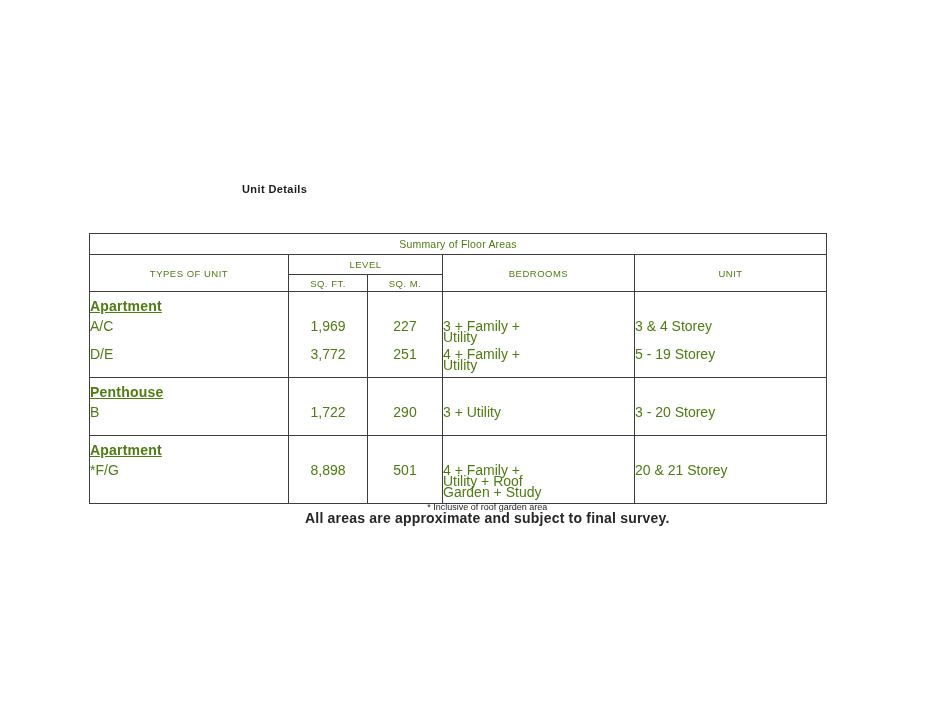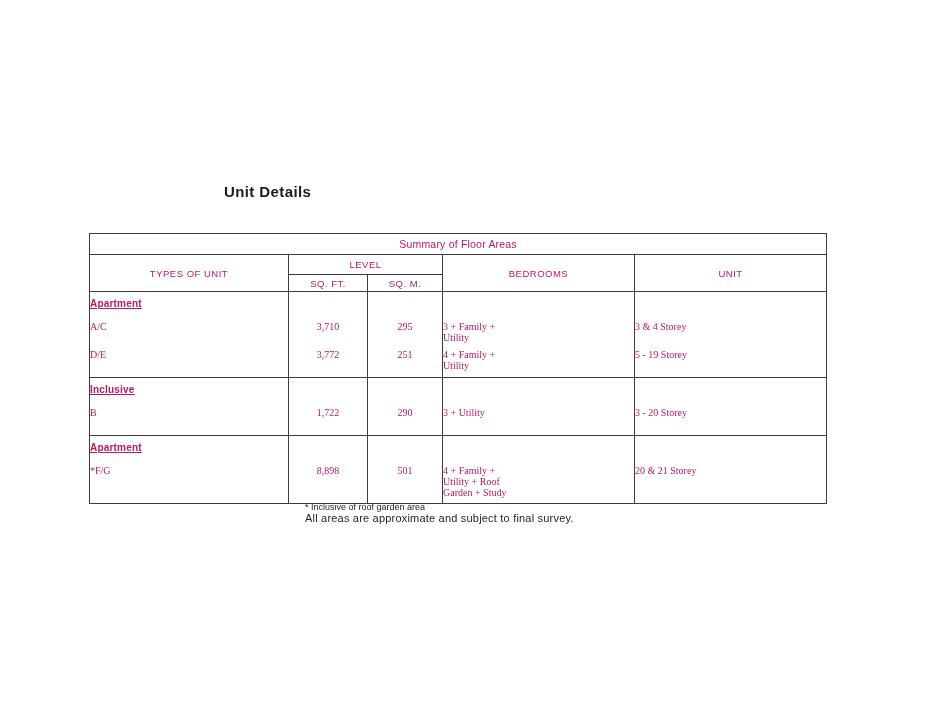--- a/index.html
+++ b/index.html
@@ -9,37 +9,37 @@
     position: relative;
     width: 943px;
     height: 717px;
     background: #ffffff;
     overflow: hidden;
     color: #1f1f1f;
   }
 
   .title {
     position: absolute;
-    left: 224px;
+    left: 242px;
     top: 183px;
     margin: 0;
-    font-size: 15px;
+    font-size: 11px;
     font-weight: 700;
     letter-spacing: 0.4px;
     color: #1c1c1c;
   }
 
   .doc-table {
     position: absolute;
     left: 89px;
     top: 233px;
     width: 737px;
     border-collapse: collapse;
     table-layout: fixed;
-    color: #be185d;
+    color: #4d7c0f;
   }
   .doc-table th, .doc-table td {
     border: 1px solid #3d3d3d;
     padding: 0;
     font-weight: 400;
   }
 
   .caption-row { height: 21px; }
   .caption {
     font-size: 10.5px;
@@ -59,52 +59,52 @@
     vertical-align: middle;
   }
 
   tr.sec-apartment  { height: 80px; }
   tr.sec-maisonette { height: 54px; }
   tr.sec-penthouse  { height: 68px; }
 
   .section td {
     vertical-align: top;
     padding-top: 6px;
-    font-size: 10px;
+    font-size: 14px;
   }
   .td-unit  { padding-left: 72px; }
   .td-num   { text-align: center; }
   .td-bed   { padding-left: 57px; }
   .td-level { padding-left: 61px; }
 
   .grp {
     height: 23px;
     font-weight: 700;
     text-decoration: underline;
     letter-spacing: 0.2px;
   }
   .spacer { height: 23px; }
   .sub {
     height: 28px;
     line-height: 11px;
-    font-family: Liberation Serif, serif;
   }
   .pre { white-space: pre-line; }
 
   .notes {
     position: absolute;
     left: 305px;
     top: 502px;
     font-size: 9px;
     line-height: 11px;
     color: #262626;
+    text-align: center;
   }
   .notes .bold {
-    font-weight: 400;
-    font-size: 11px;
+    font-weight: 700;
+    font-size: 14px;
     letter-spacing: 0.2px;
   }
 </style>
 </head>
 <body>
 
 <div class="page">
 
   <h1 class="title">Unit Details</h1>
 
@@ -135,45 +135,45 @@
     </tr>
 
     <tr class="section sec-apartment">
       <td class="td-unit">
         <div class="grp">Apartment</div>
         <div class="sub">A/C</div>
         <div class="sub">D/E</div>
       </td>
       <td class="td-num">
         <div class="spacer"></div>
-        <div class="sub">3,710</div>
+        <div class="sub">1,969</div>
         <div class="sub">3,772</div>
       </td>
       <td class="td-num">
         <div class="spacer"></div>
-        <div class="sub">295</div>
+        <div class="sub">227</div>
         <div class="sub">251</div>
       </td>
       <td class="td-bed">
         <div class="spacer"></div>
         <div class="sub pre">3 + Family +
 Utility</div>
         <div class="sub pre">4 + Family +
 Utility</div>
       </td>
       <td class="td-level">
         <div class="spacer"></div>
         <div class="sub">3 &amp; 4 Storey</div>
         <div class="sub">5 - 19 Storey</div>
       </td>
     </tr>
 
     <tr class="section sec-maisonette">
       <td class="td-unit">
-        <div class="grp">Inclusive</div>
+        <div class="grp">Penthouse</div>
         <div class="sub">B</div>
       </td>
       <td class="td-num">
         <div class="spacer"></div>
         <div class="sub">1,722</div>
       </td>
       <td class="td-num">
         <div class="spacer"></div>
         <div class="sub">290</div>
       </td>

